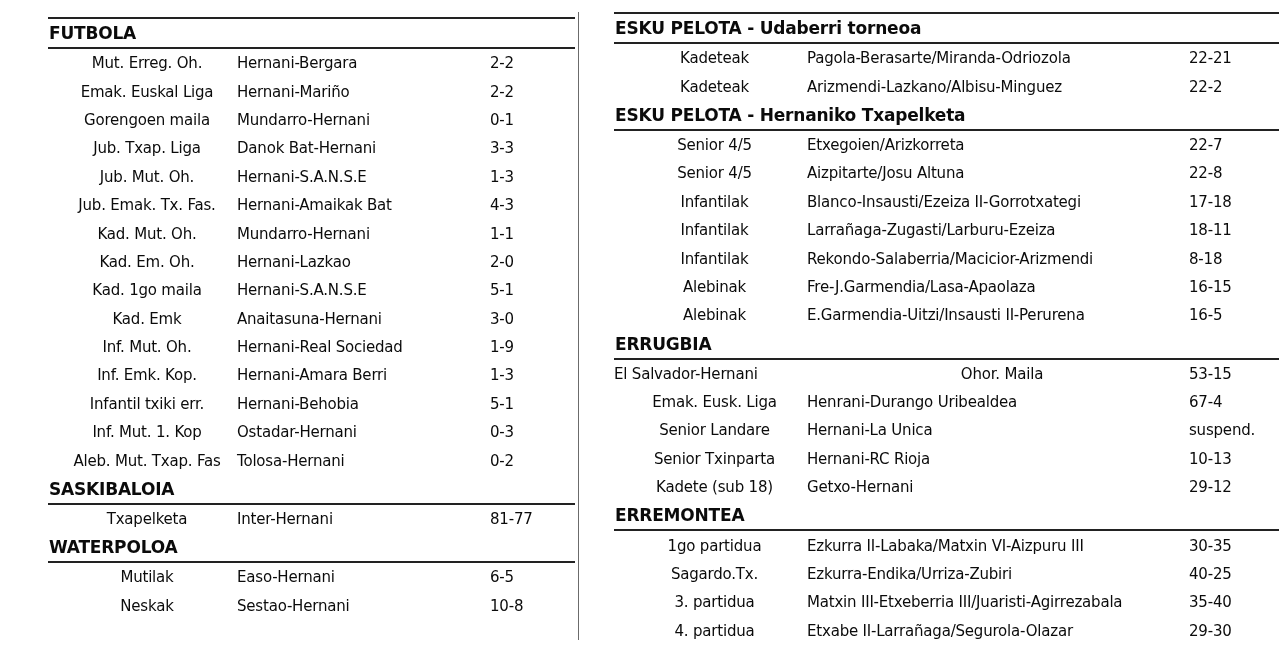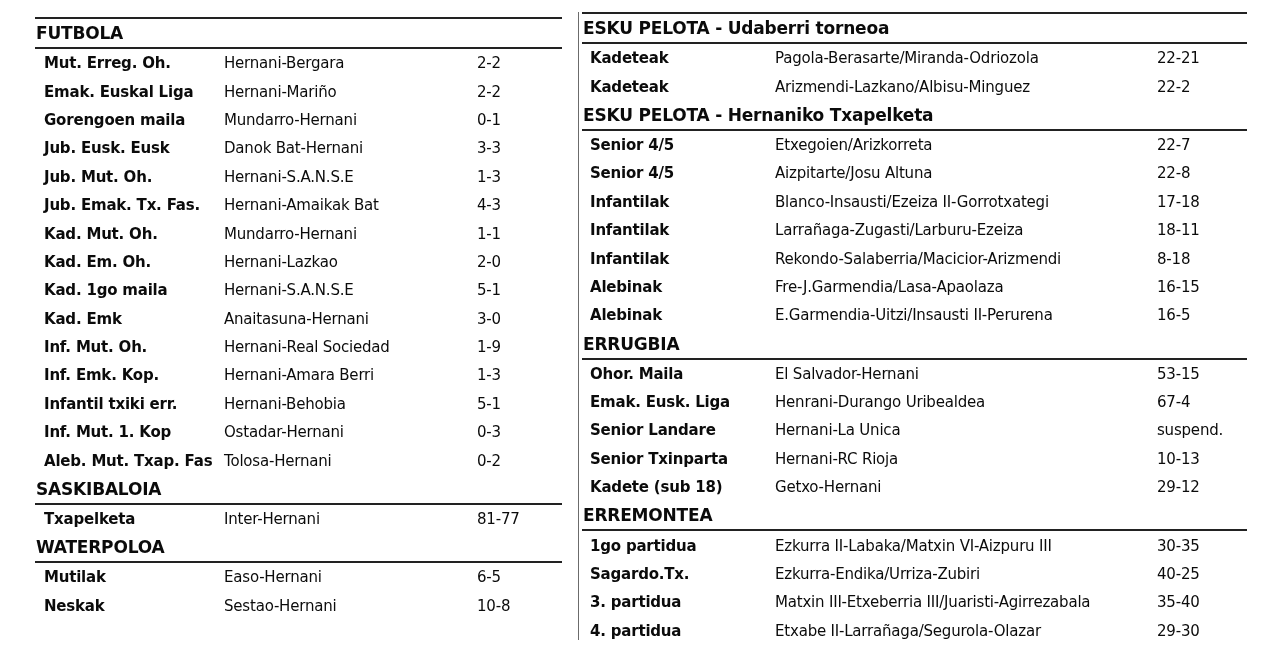--- a/index.html
+++ b/index.html
@@ -6,22 +6,22 @@
   .page {
     position: relative;
     width: 1280px;
     height: 669px;
     background: #ffffff;
     color: #0b0b0b;
     font-family: "DejaVu Sans", "Liberation Sans", sans-serif;
     overflow: hidden;
   }
   .column { position: absolute; }
-  #col-left  { left: 35px;  top: 17px; width: 527px; }
-  #col-right { left: 582px; top: 12px; width: 665px; }
+  #col-left  { left: 48px;  top: 17px; width: 527px; }
+  #col-right { left: 614px; top: 12px; width: 665px; }
 
   .divider {
     position: absolute;
     left: 578px;
     top: 12px;
     width: 1px;
     height: 628px;
     background: #6b6b6b;
   }
 
@@ -43,21 +43,21 @@
     display: grid;
     height: 28.4px;
     align-items: center;
     font-size: 15px;
     letter-spacing: -0.2px;
   }
   #col-left  .row { grid-template-columns: 189px 1fr 85px; }
   #col-right .row { grid-template-columns: 193px 1fr 90px; }
 
   .cell { white-space: nowrap; }
-  .cell.category { text-align: left; font-weight: bold; }
+  .cell.category { text-align: center; }
   #col-left  .cell.category { padding-left: 9px; }
   #col-right .cell.category { padding-left: 8px; }
   .cell.match { text-align: left; }
   .cell.score { }
 </style>
 </head>
 <body>
 
 <div class="page">
   <div class="column" id="col-left">
@@ -72,21 +72,21 @@
           <div class="cell category">Emak. Euskal Liga</div>
           <div class="cell match">Hernani-Mariño</div>
           <div class="cell score">2-2</div>
         </div>
         <div class="row">
           <div class="cell category">Gorengoen maila</div>
           <div class="cell match">Mundarro-Hernani</div>
           <div class="cell score">0-1</div>
         </div>
         <div class="row">
-          <div class="cell category">Jub. Eusk. Eusk</div>
+          <div class="cell category">Jub. Txap. Liga</div>
           <div class="cell match">Danok Bat-Hernani</div>
           <div class="cell score">3-3</div>
         </div>
         <div class="row">
           <div class="cell category">Jub. Mut. Oh.</div>
           <div class="cell match">Hernani-S.A.N.S.E</div>
           <div class="cell score">1-3</div>
         </div>
         <div class="row">
           <div class="cell category">Jub. Emak. Tx. Fas.</div>
@@ -210,22 +210,22 @@
         </div>
         <div class="row">
           <div class="cell category">Alebinak</div>
           <div class="cell match">E.Garmendia-Uitzi/Insausti II-Perurena</div>
           <div class="cell score">16-5</div>
         </div>
       </div>
       <div class="section">
         <div class="section-header">ERRUGBIA</div>
         <div class="row">
+          <div class="cell match">El Salvador-Hernani</div>
           <div class="cell category">Ohor. Maila</div>
-          <div class="cell match">El Salvador-Hernani</div>
           <div class="cell score">53-15</div>
         </div>
         <div class="row">
           <div class="cell category">Emak. Eusk. Liga</div>
           <div class="cell match">Henrani-Durango Uribealdea</div>
           <div class="cell score">67-4</div>
         </div>
         <div class="row">
           <div class="cell category">Senior Landare</div>
           <div class="cell match">Hernani-La Unica</div>

